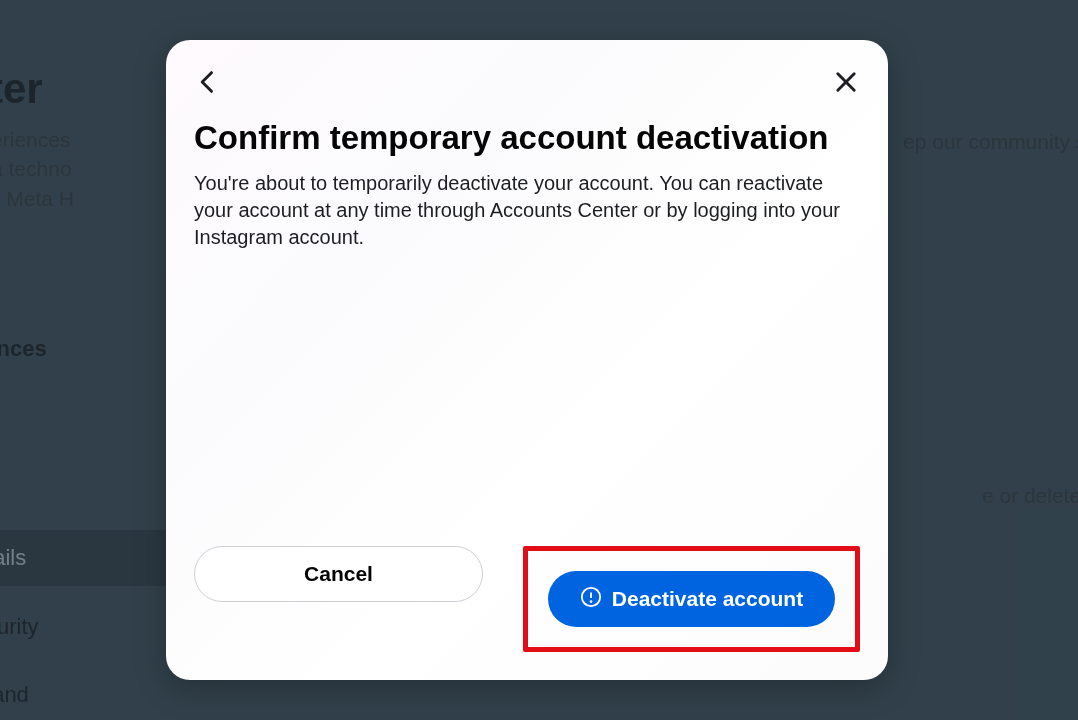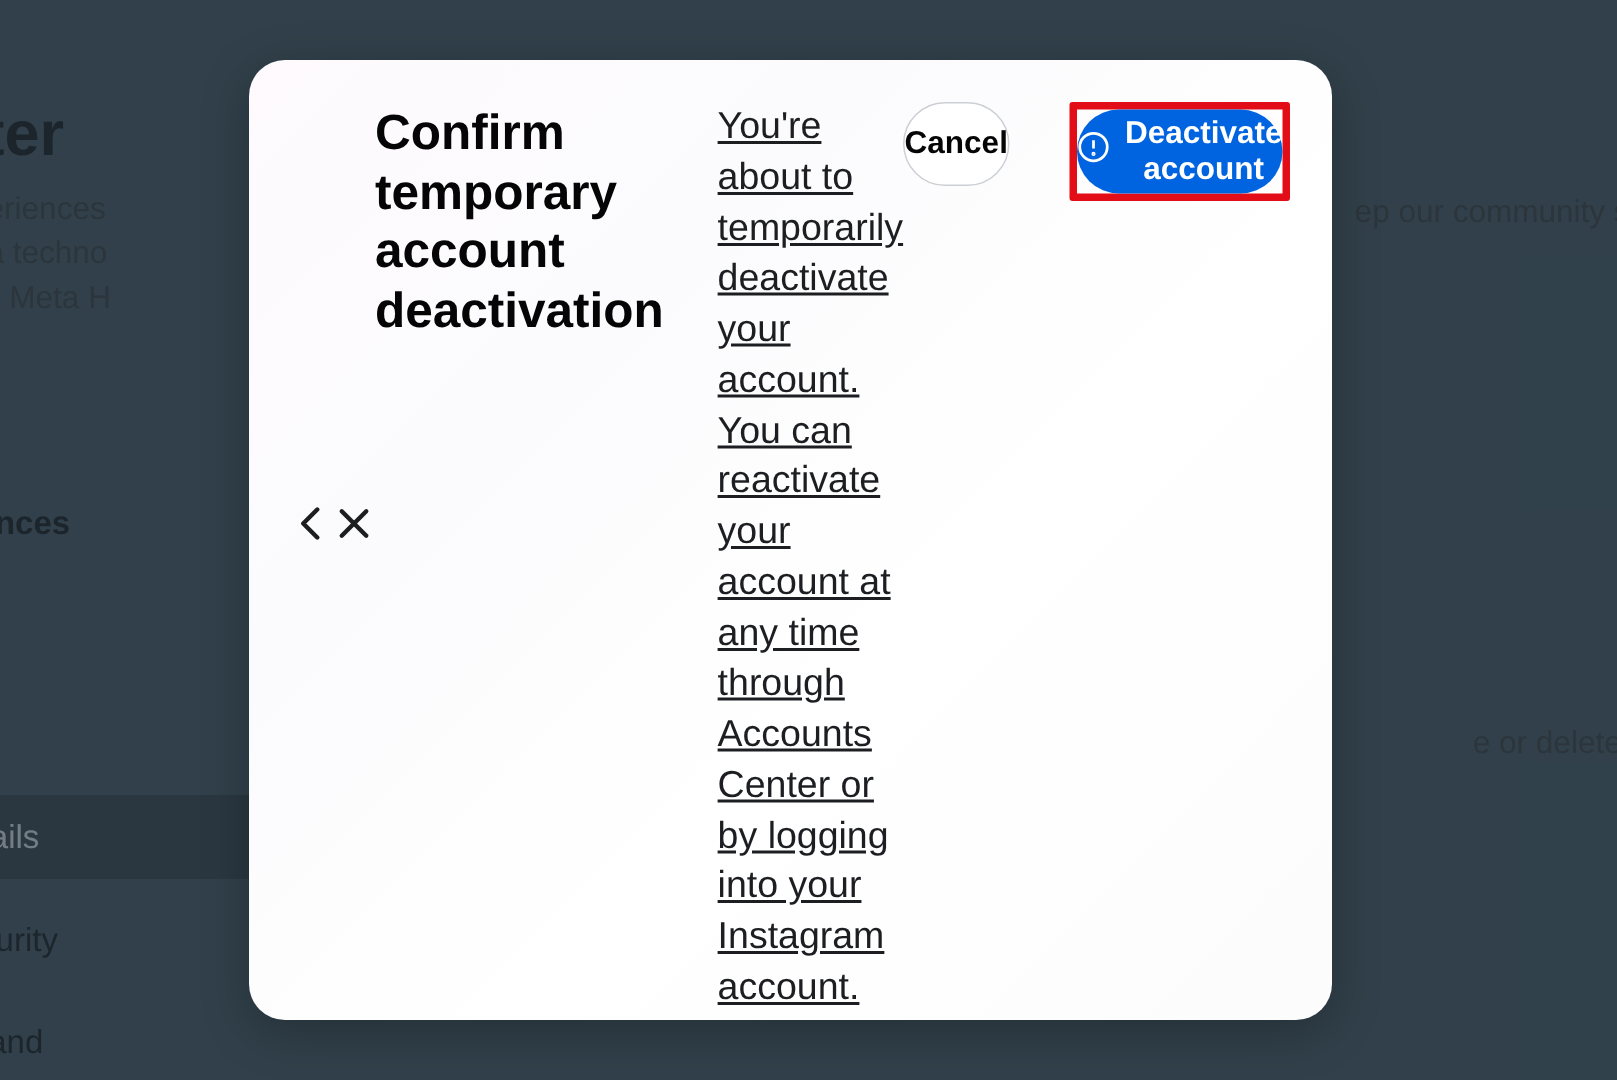--- a/index.html
+++ b/index.html
@@ -109,21 +109,21 @@
       top: 40px;
       left: 166px;
       width: 722px;
       height: 640px;
       background: #ffffff;
       background: linear-gradient(135deg, #fefafd 0%, #fbfbfd 30%, #ffffff 60%, #fcfcfc 100%);
       border-radius: 24px;
       box-shadow: 0 8px 32px rgba(0,0,0,0.25);
       padding: 28px;
       display: flex;
-      flex-direction: row;
+      flex-direction: column;
     }
     .modal-header {
       display: flex;
       justify-content: space-between;
       align-items: center;
       margin-bottom: 18px;
     }
     .back-icon svg, .close-icon svg {
       width: 28px;
       height: 28px;
@@ -135,25 +135,24 @@
       cursor: pointer;
     }
     .modal-title {
       font-size: 33px;
       font-weight: 700;
       color: #050505;
       margin-bottom: 12px;
       line-height: 1.2;
     }
     .modal-body {
-      font-size: 25px;
+      font-size: 20px;
       color: #1c1e21;
       line-height: 1.35;
       flex: 1;
-      text-decoration: underline;
     }
     .modal-footer {
       display: flex;
       gap: 16px;
       align-items: flex-start;
     }
     .btn {
       flex: 1;
       height: 56px;
       border-radius: 28px;
@@ -172,21 +171,21 @@
       border: 1px solid #ccd0d5;
     }
     .btn-primary {
       background: #0064e0;
       color: #ffffff;
     }
     .highlight-box {
       position: relative;
       flex: 1;
       border: 5px solid #e30d17;
-      padding: 0;
+      padding: 20px;
       border-radius: 2px;
       margin-left: 24px;
     }
     .highlight-box .btn {
       width: 100%;
     }
     .warn-icon svg {
       width: 22px;
       height: 22px;
       stroke: #ffffff;

